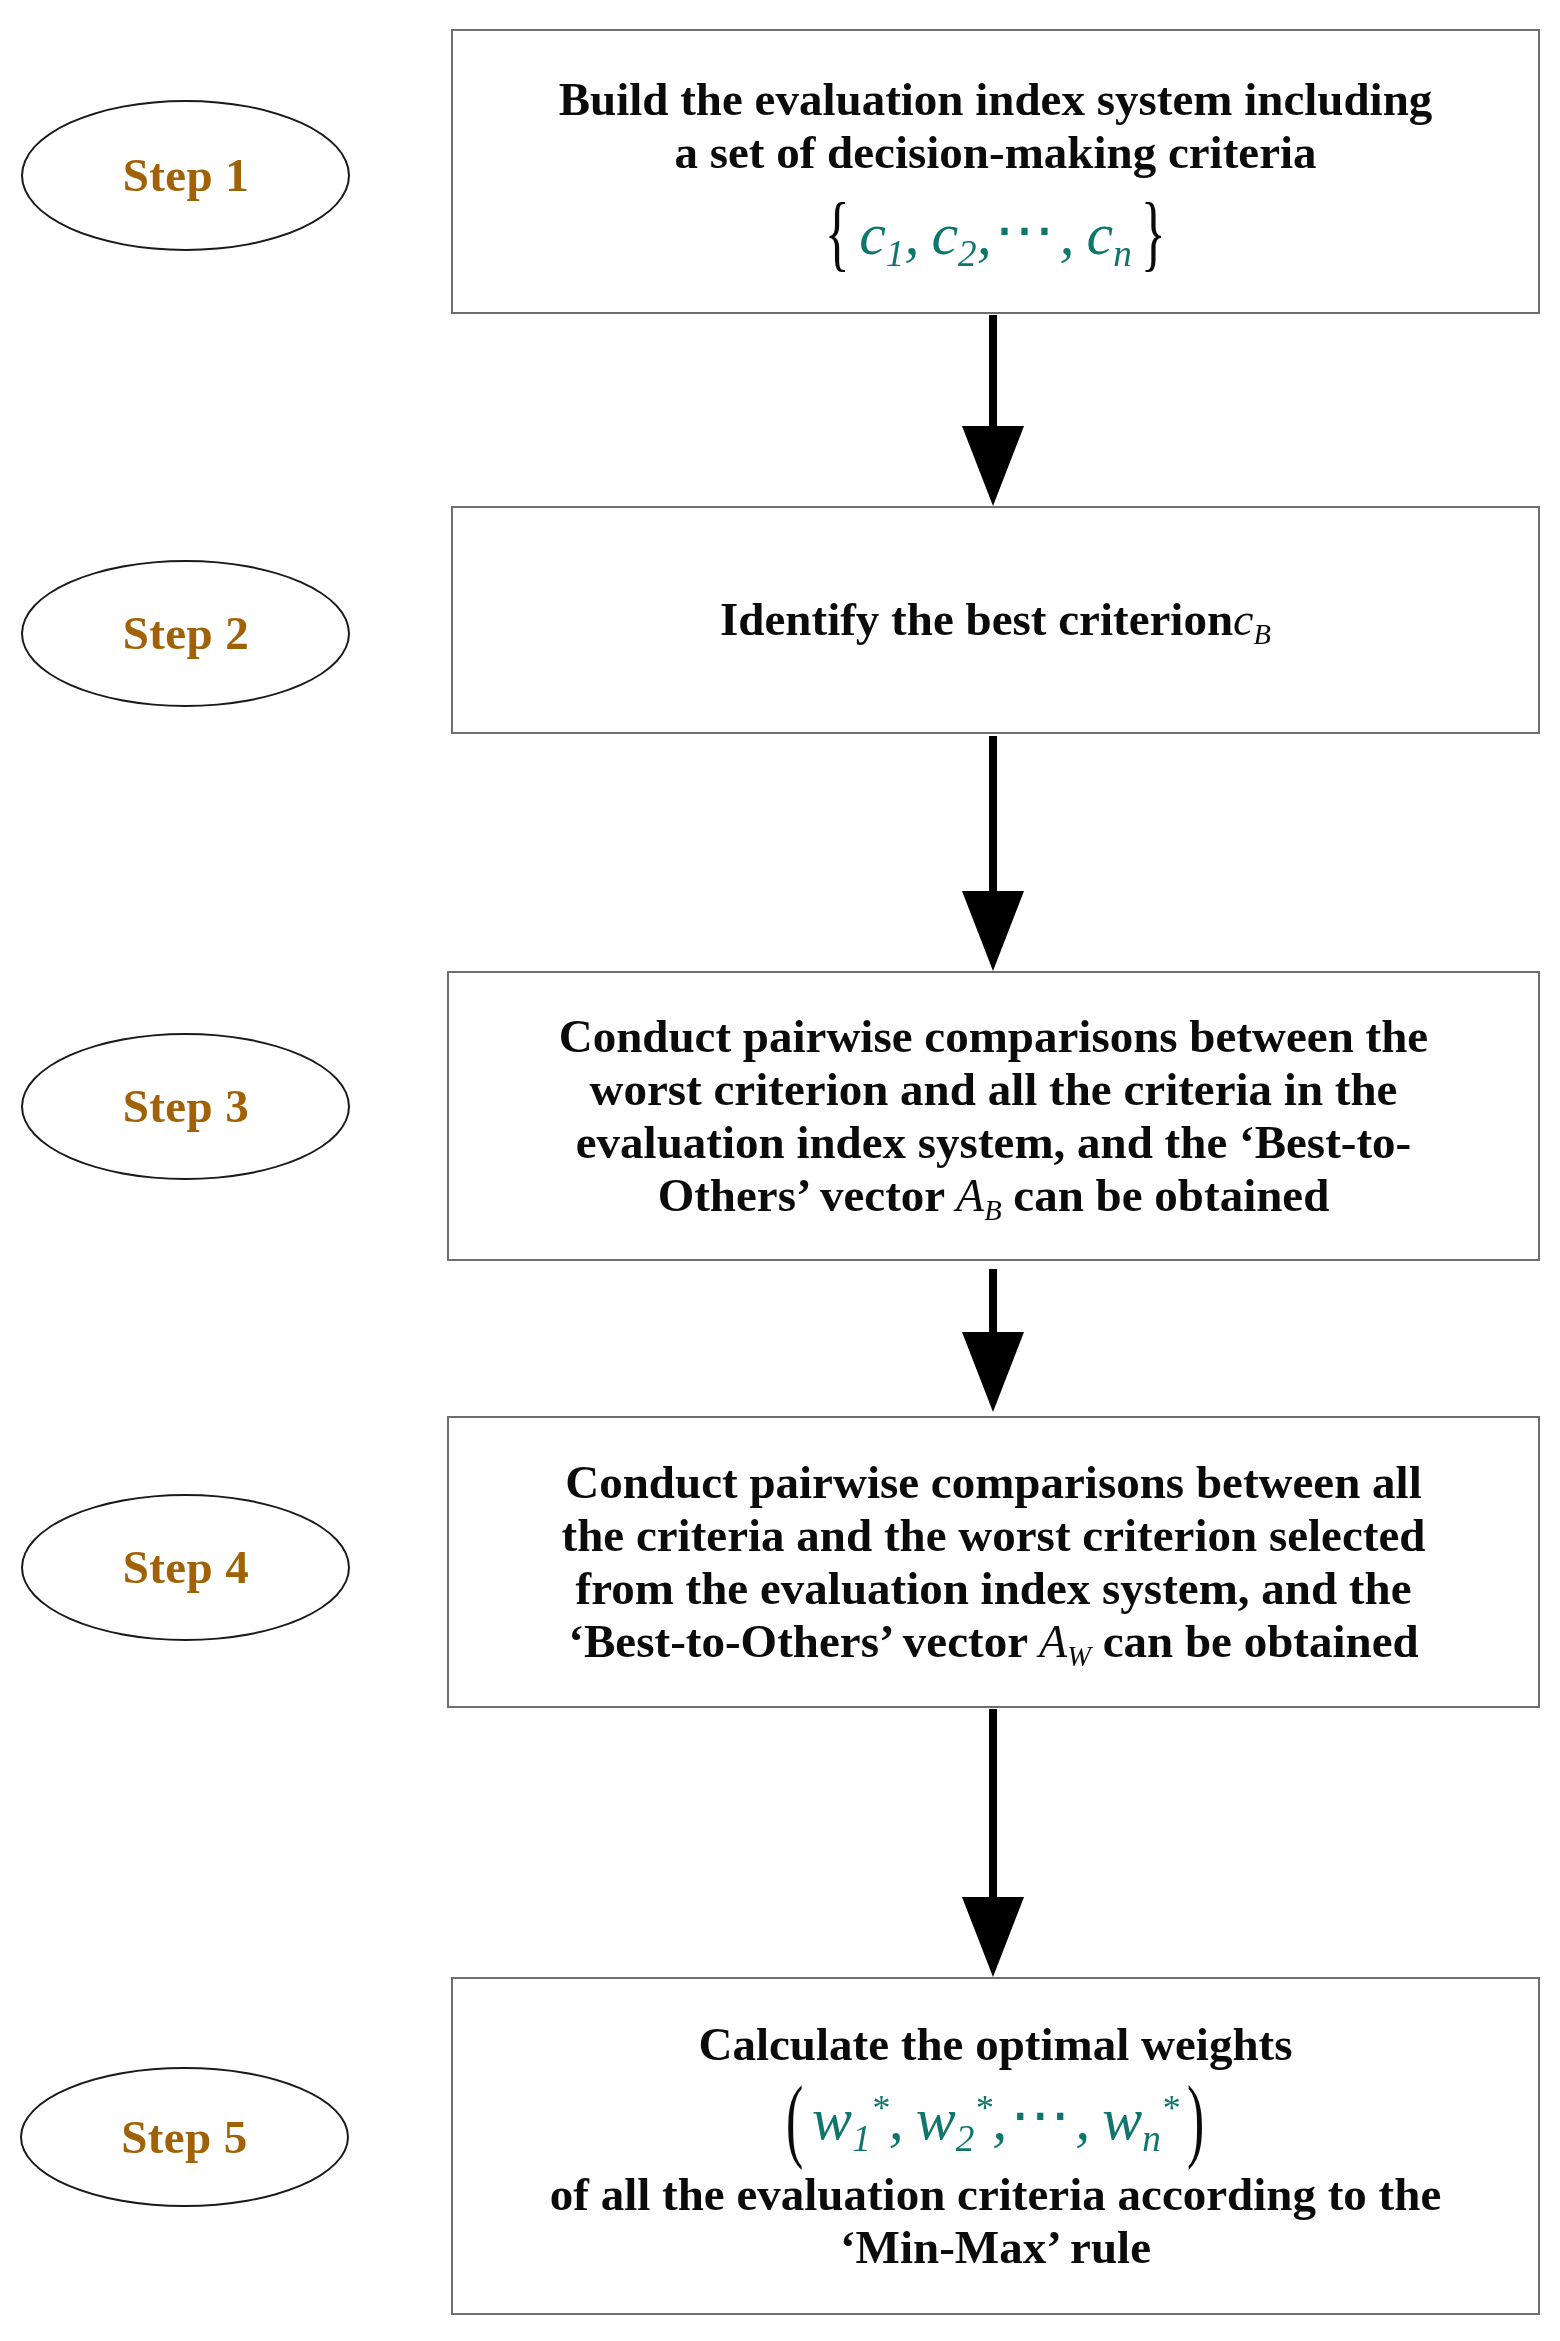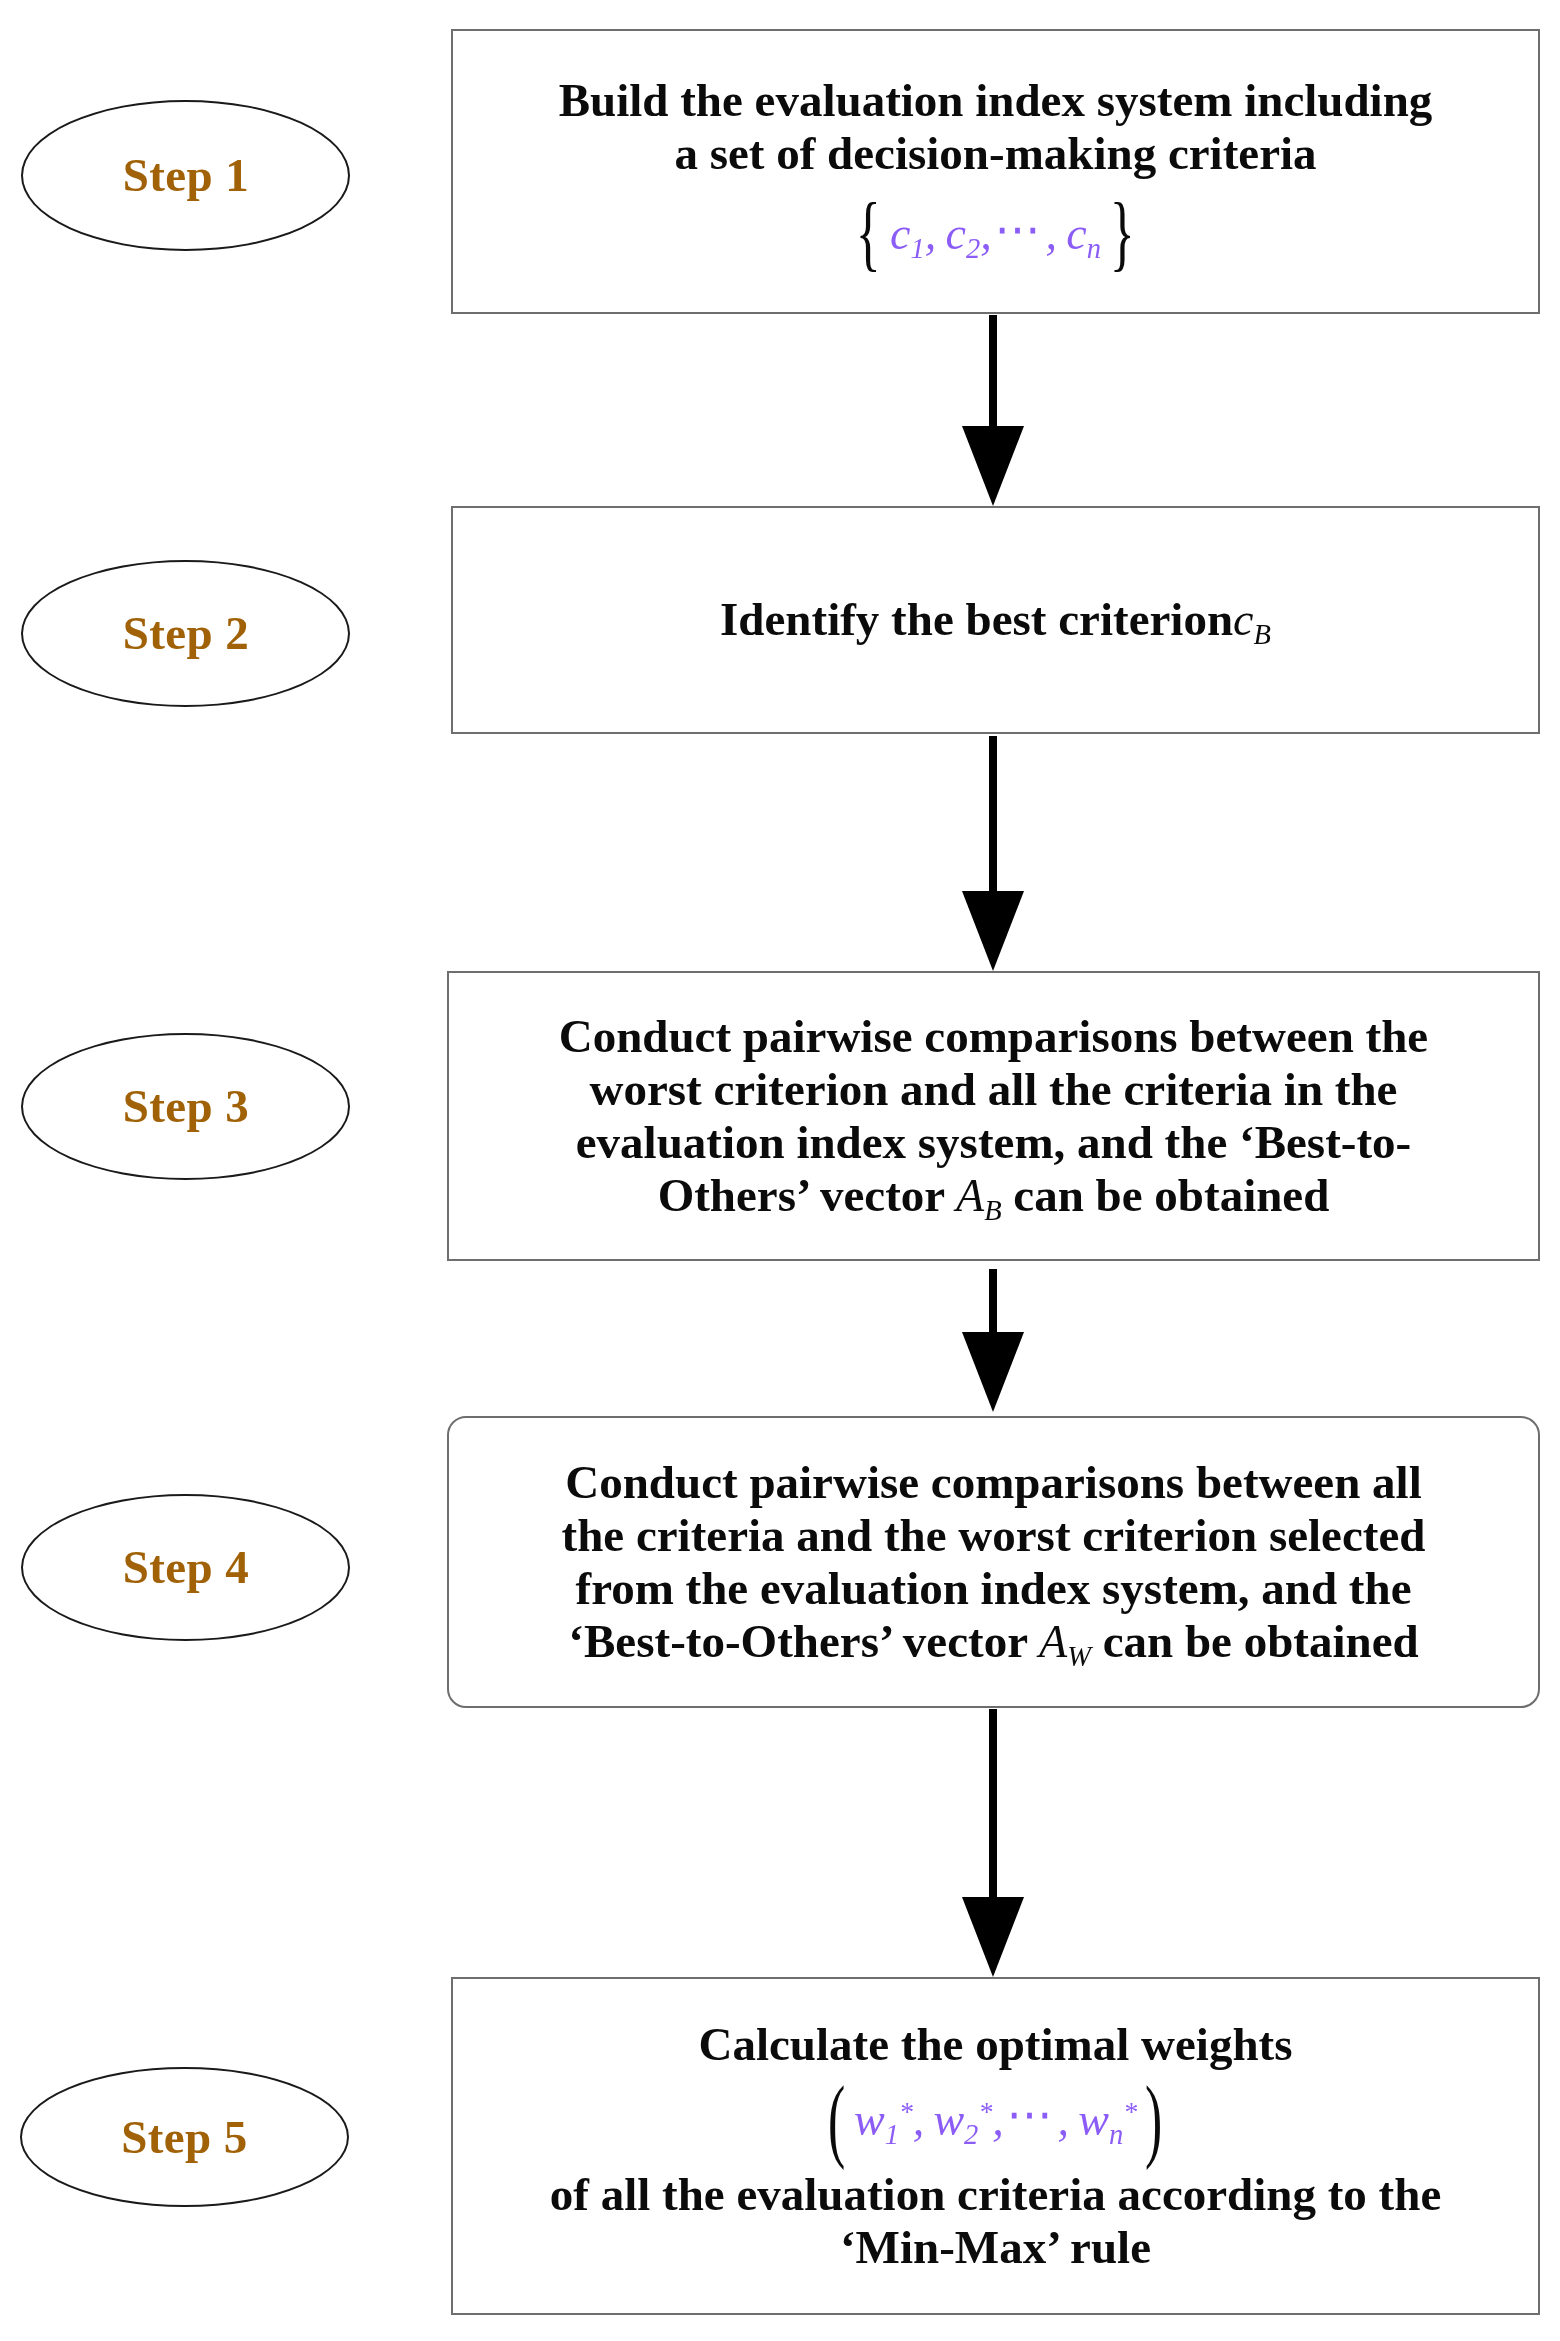--- a/index.html
+++ b/index.html
@@ -98,23 +98,23 @@
   }
   .paren {
     font-size: 94px;
     font-weight: 300;
     line-height: 0.80;
     color: #0b0b0b;
     transform: scaleX(0.55);
     display: inline-block;
   }
   .formula-body {
-    font-size: 46px;
+    font-size: 60px;
     font-style: italic;
-    color: #8b5cf6;
+    color: #0f766e;
     white-space: nowrap;
     padding: 0 1.4px;
   }
   .formula-body .dots {
     font-style: normal;
     letter-spacing: 2.1px;
     padding: 0 2.9px;
     position: relative;
     top: -4.3px;
   }
@@ -196,21 +196,21 @@
 
   <div class="arrow" style="left:961px; top:1269px; width:64px; height:143px;">
     <div class="shaft"></div>
     <div class="head"></div>
   </div>
 
   <div class="step-ellipse" style="left:21.4px; top:1494px; width:329px; height:147px;justify-content:center;">
     <span class="step-label">Step 4</span>
   </div>
 
-  <div class="process-box" style="left:447px; top:1416px; width:1093px; height:292px;border-radius:19px;">
+  <div class="process-box" style="left:447px; top:1416px; width:1093px; height:292px;">
     <div class="box-line">Conduct pairwise comparisons between all</div>
     <div class="box-line">the criteria and the worst criterion selected</div>
     <div class="box-line">from the evaluation index system, and  the</div>
     <div class="box-line">
       <span>‘Best-to-Others’ vector</span>
       <span class="mathvar">A<sub class="mathsub">W</sub></span>
       <span>can be obtained</span>
     </div>
   </div>
 

